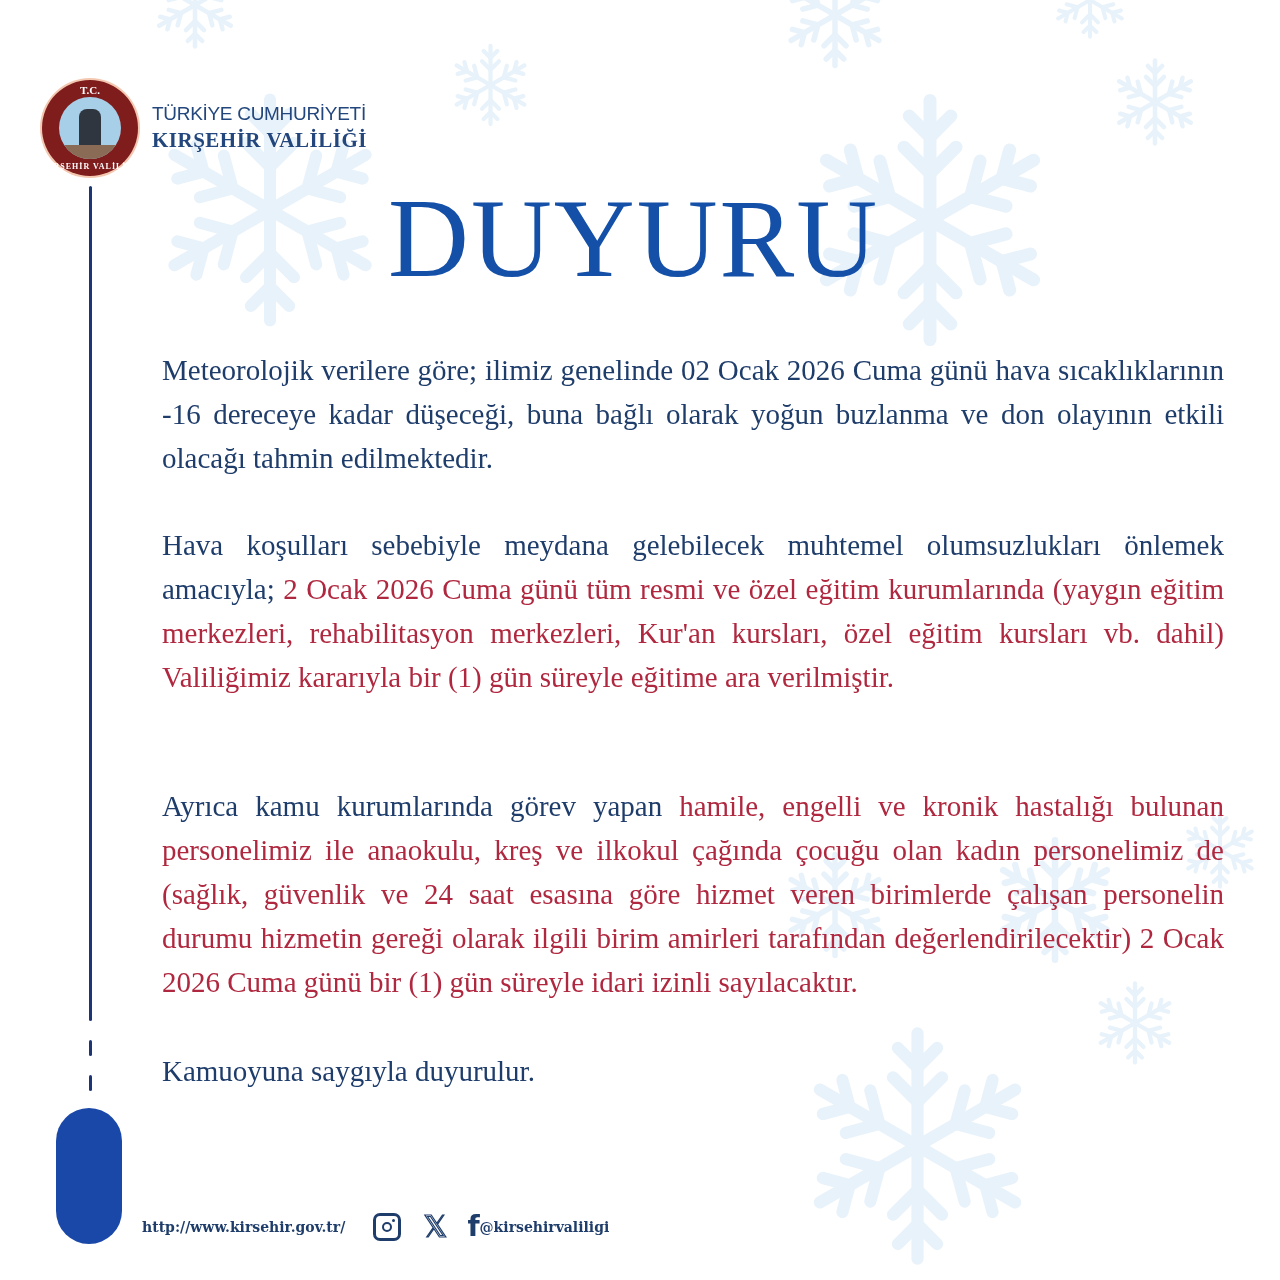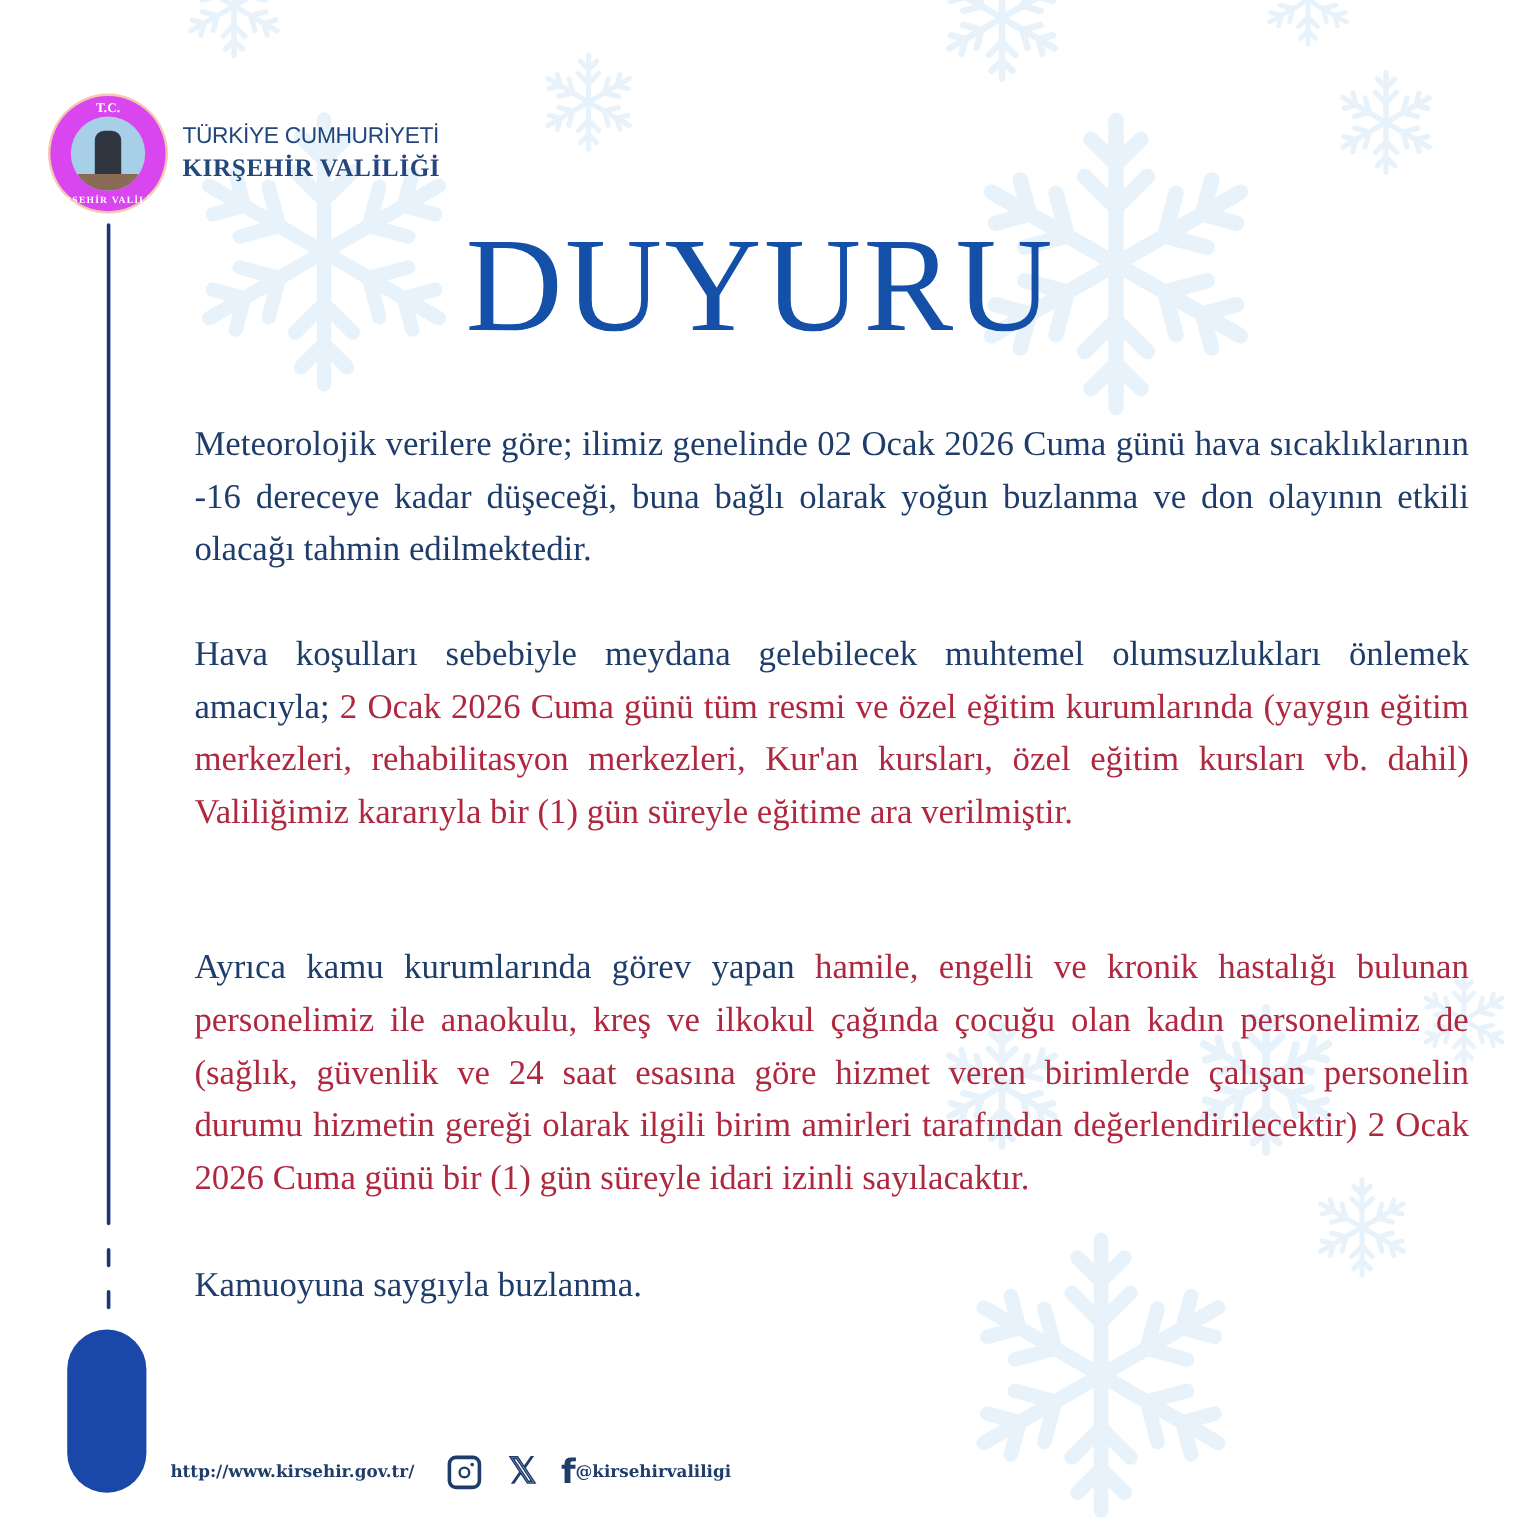--- a/index.html
+++ b/index.html
@@ -1,19 +1,19 @@
 <!DOCTYPE html>
 <html><head>
 <meta charset="utf-8">
 <style>
   html, body { margin:0; padding:0; }
   body { width:1280px; height:1280px; background:#ffffff; position:relative; overflow:hidden; font-family:"Liberation Serif", serif; }
   .flake { position:absolute; opacity:0.55; }
   .flake svg { width:100%; height:100%; display:block; }
-  .logo { position:absolute; left:42px; top:80px; width:96px; height:96px; border-radius:50%; background:#d946ef; box-shadow:0 0 0 2px #f4c7b0; }
+  .logo { position:absolute; left:42px; top:80px; width:96px; height:96px; border-radius:50%; background:#7f1d1d; box-shadow:0 0 0 2px #f4c7b0; }
   .logo-inner { position:absolute; left:17px; top:17px; width:62px; height:62px; border-radius:50%; background:#a8cfe8; overflow:hidden; }
   .logo-statue { position:absolute; left:20px; top:12px; width:22px; height:38px; background:#2f3640; border-radius:8px 8px 2px 2px; }
   .logo-base { position:absolute; left:6px; top:48px; width:50px; height:14px; background:#8a6b55; }
   .logo-tc { position:absolute; top:4px; left:0; width:96px; text-align:center; color:#fff; font-size:11px; font-weight:bold; }
   .logo-ring { position:absolute; bottom:5px; left:0; width:96px; text-align:center; color:#fff; font-size:8px; font-weight:bold; letter-spacing:1px; }
   .org1 { position:absolute; left:152px; top:103px; font-family:Liberation Sans, sans-serif; font-size:19px; color:#23477c; letter-spacing:-0.3px; }
   .org2 { position:absolute; left:152px; top:128px; font-family:"Liberation Serif", serif; font-size:21px; font-weight:bold; color:#23477c; letter-spacing:0.5px; }
   .vline { position:absolute; left:89px; top:186px; width:3px; height:835px; background:#1c3575; border-radius:2px; }
   .dash { position:absolute; left:89px; width:3px; height:16px; background:#1c3575; border-radius:2px; }
   .pill { position:absolute; left:56px; top:1108px; width:66px; height:136px; background:#1a48a8; border-radius:33px; }
@@ -206,21 +206,21 @@
 <div class="body" style="top:336px;">
   <p class="indent"><span>Meteorolojik verilere göre; ilimiz genelinde 02 Ocak 2026 Cuma günü hava sıcaklıklarının -16 dereceye kadar düşeceği, buna bağlı olarak yoğun buzlanma ve don olayının etkili olacağı tahmin edilmektedir.</span></p>
 </div>
 <div class="body" style="top:511px;">
   <p class="indent"><span>Hava koşulları sebebiyle meydana gelebilecek muhtemel olumsuzlukları önlemek amacıyla; </span><span class="red">2 Ocak 2026 Cuma günü tüm resmi ve özel eğitim kurumlarında (yaygın eğitim merkezleri, rehabilitasyon merkezleri, Kur'an kursları, özel eğitim kursları vb. dahil) Valiliğimiz kararıyla bir (1) gün süreyle eğitime ara verilmiştir.</span></p>
 </div>
 <div class="body" style="top:772px;">
   <p class="indent"><span>Ayrıca kamu kurumlarında görev yapan </span><span class="red">hamile, engelli ve kronik hastalığı bulunan personelimiz ile anaokulu, kreş ve ilkokul çağında çocuğu olan kadın personelimiz de (sağlık, güvenlik ve 24 saat esasına göre hizmet veren birimlerde çalışan personelin durumu hizmetin gereği olarak ilgili birim amirleri tarafından değerlendirilecektir) 2 Ocak 2026 Cuma günü bir (1) gün süreyle idari izinli sayılacaktır.</span></p>
 </div>
 <div class="body" style="top:1037px;">
-  <p class="indent"><span>Kamuoyuna saygıyla buzlanma.</span></p>
+  <p class="indent"><span>Kamuoyuna saygıyla duyurulur.</span></p>
 </div>
 
 <div class="footer">
   <span>http://www.kirsehir.gov.tr/</span>
   <span class="icon ig"></span>
   <span class="icon x">𝕏</span>
   <span class="icon fb">f</span>
   <span class="handle">@kirsehirvaliligi</span>
 </div>
 

